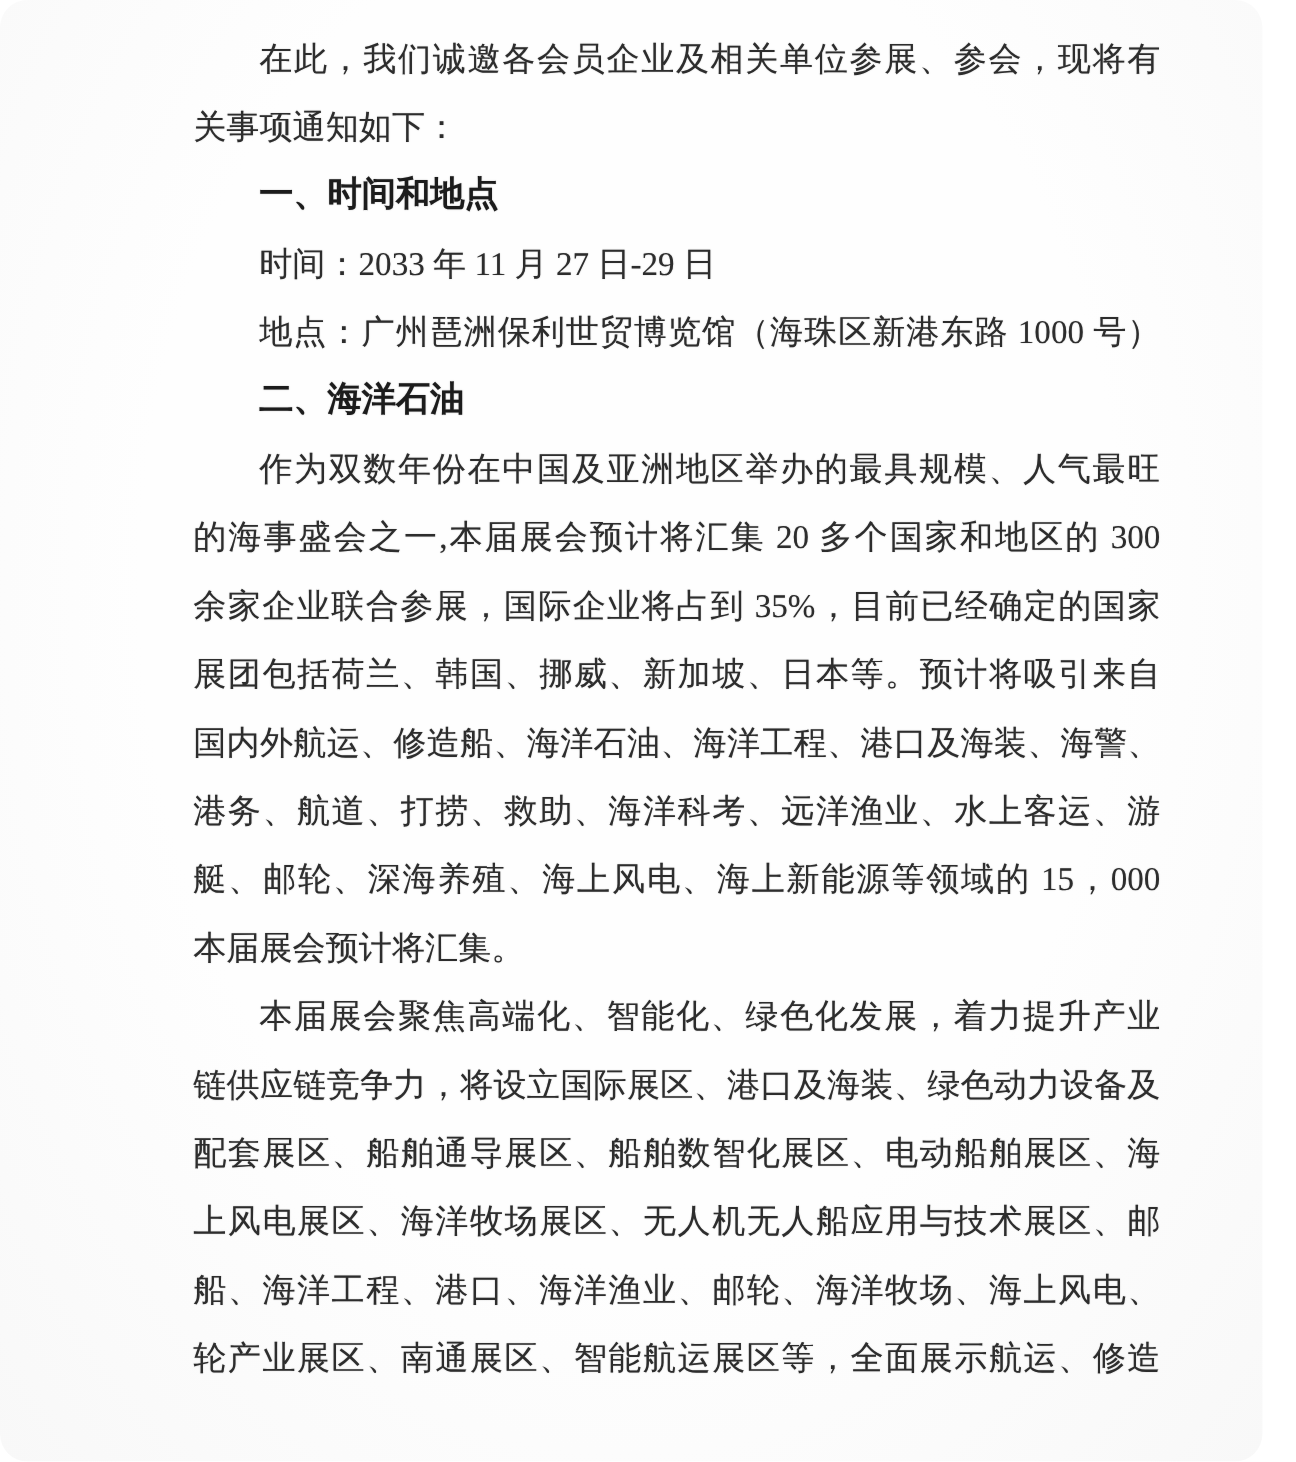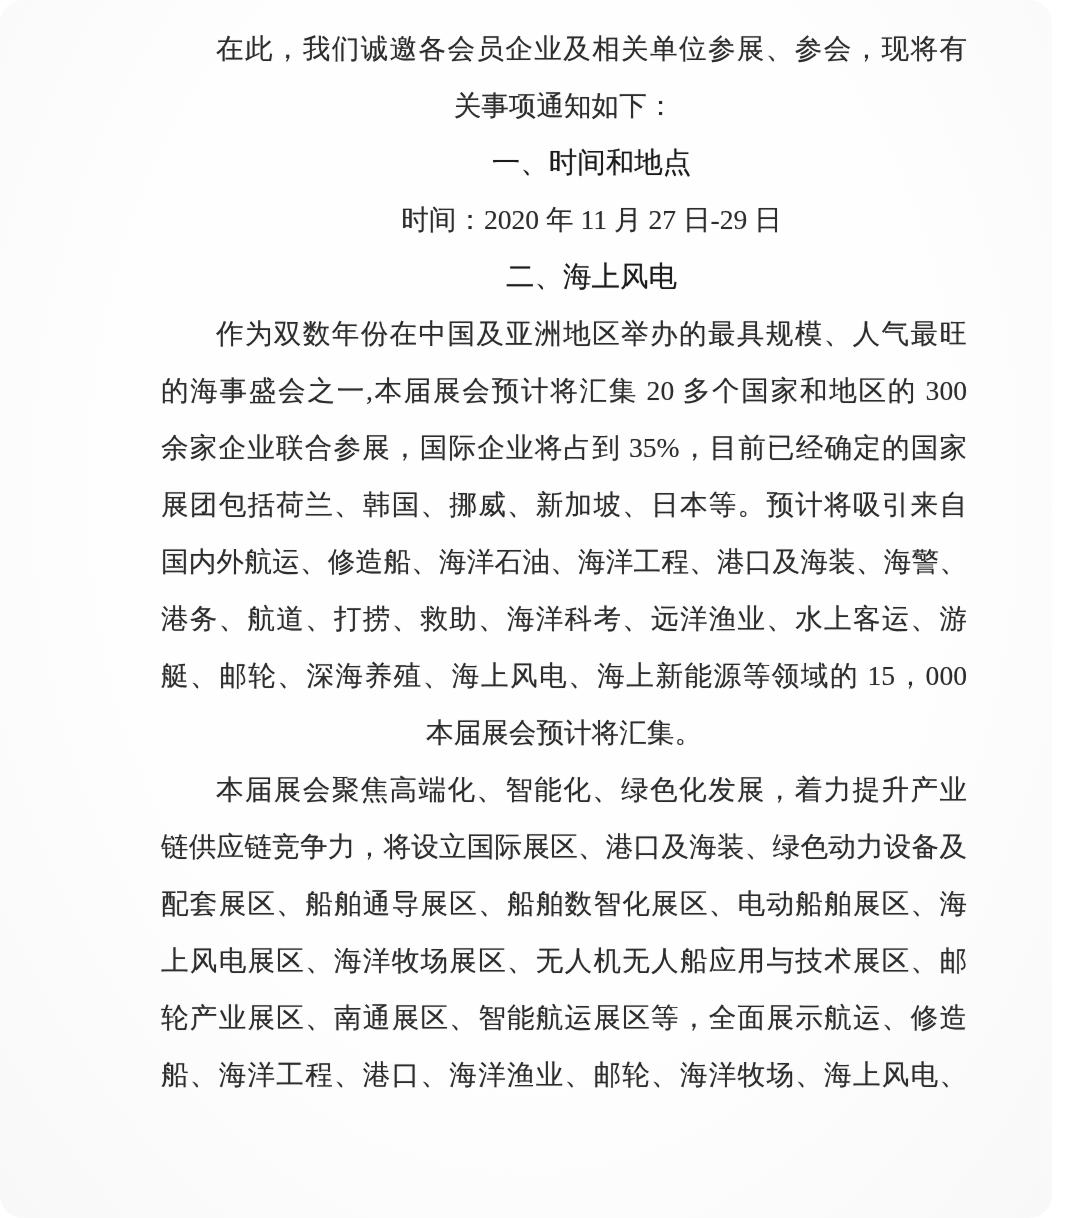--- a/index.html
+++ b/index.html
@@ -27,55 +27,55 @@
   }
   .line {
     height: 57px;
     line-height: 57px;
     font-size: 27.6px;
     color: #2d2d2d;
     font-family: "Liberation Serif", "DejaVu Serif", serif;
     text-shadow: 0 0 1px rgba(70, 70, 70, 0.45);
     white-space: normal;
     overflow: visible;
-    text-align: center;
   }
   .line.justify {
     text-align: justify;
     text-align-last: justify;
   }
   .line.indent {
     text-indent: 55px;
   }
   .line.heading {
     font-family: "Liberation Sans", "DejaVu Sans", sans-serif;
-    font-weight: 400;
+    font-weight: 700;
     font-size: 28.5px;
     color: #1c1c1c;
     text-shadow: 0 0 1px rgba(40, 40, 40, 0.5);
   }
 </style>
 </head>
 <body>
 
 <div class="page">
   <div class="doc" id="doc">
       <div class="line indent justify">在此，我们诚邀各会员企业及相关单位参展、参会，现将有</div>
       <div class="line">关事项通知如下：</div>
       <div class="line heading indent">一、时间和地点</div>
-      <div class="line indent">时间：2020 年 11 月 27 日-29 日</div>
-      <div class="line heading indent">二、海上风电</div>
+      <div class="line indent">时间：2033 年 11 月 27 日-29 日</div>
+      <div class="line indent justify">地点：广州琶洲保利世贸博览馆（海珠区新港东路 1000 号）</div>
+      <div class="line heading indent">二、海洋石油</div>
       <div class="line indent justify">作为双数年份在中国及亚洲地区举办的最具规模、人气最旺</div>
       <div class="line justify">的海事盛会之一,本届展会预计将汇集 20 多个国家和地区的 300</div>
       <div class="line justify">余家企业联合参展，国际企业将占到 35%，目前已经确定的国家</div>
       <div class="line justify">展团包括荷兰、韩国、挪威、新加坡、日本等。预计将吸引来自</div>
       <div class="line justify">国内外航运、修造船、海洋石油、海洋工程、港口及海装、海警、</div>
       <div class="line justify">港务、航道、打捞、救助、海洋科考、远洋渔业、水上客运、游</div>
       <div class="line justify">艇、邮轮、深海养殖、海上风电、海上新能源等领域的 15，000</div>
       <div class="line">本届展会预计将汇集。</div>
       <div class="line indent justify">本届展会聚焦高端化、智能化、绿色化发展，着力提升产业</div>
       <div class="line justify">链供应链竞争力，将设立国际展区、港口及海装、绿色动力设备及</div>
       <div class="line justify">配套展区、船舶通导展区、船舶数智化展区、电动船舶展区、海</div>
       <div class="line justify">上风电展区、海洋牧场展区、无人机无人船应用与技术展区、邮</div>
+      <div class="line justify">船、海洋工程、港口、海洋渔业、邮轮、海洋牧场、海上风电、</div>
       <div class="line justify">轮产业展区、南通展区、智能航运展区等，全面展示航运、修造</div>
-      <div class="line justify">船、海洋工程、港口、海洋渔业、邮轮、海洋牧场、海上风电、</div>
     </div>
 </div>
 
 </body></html>

